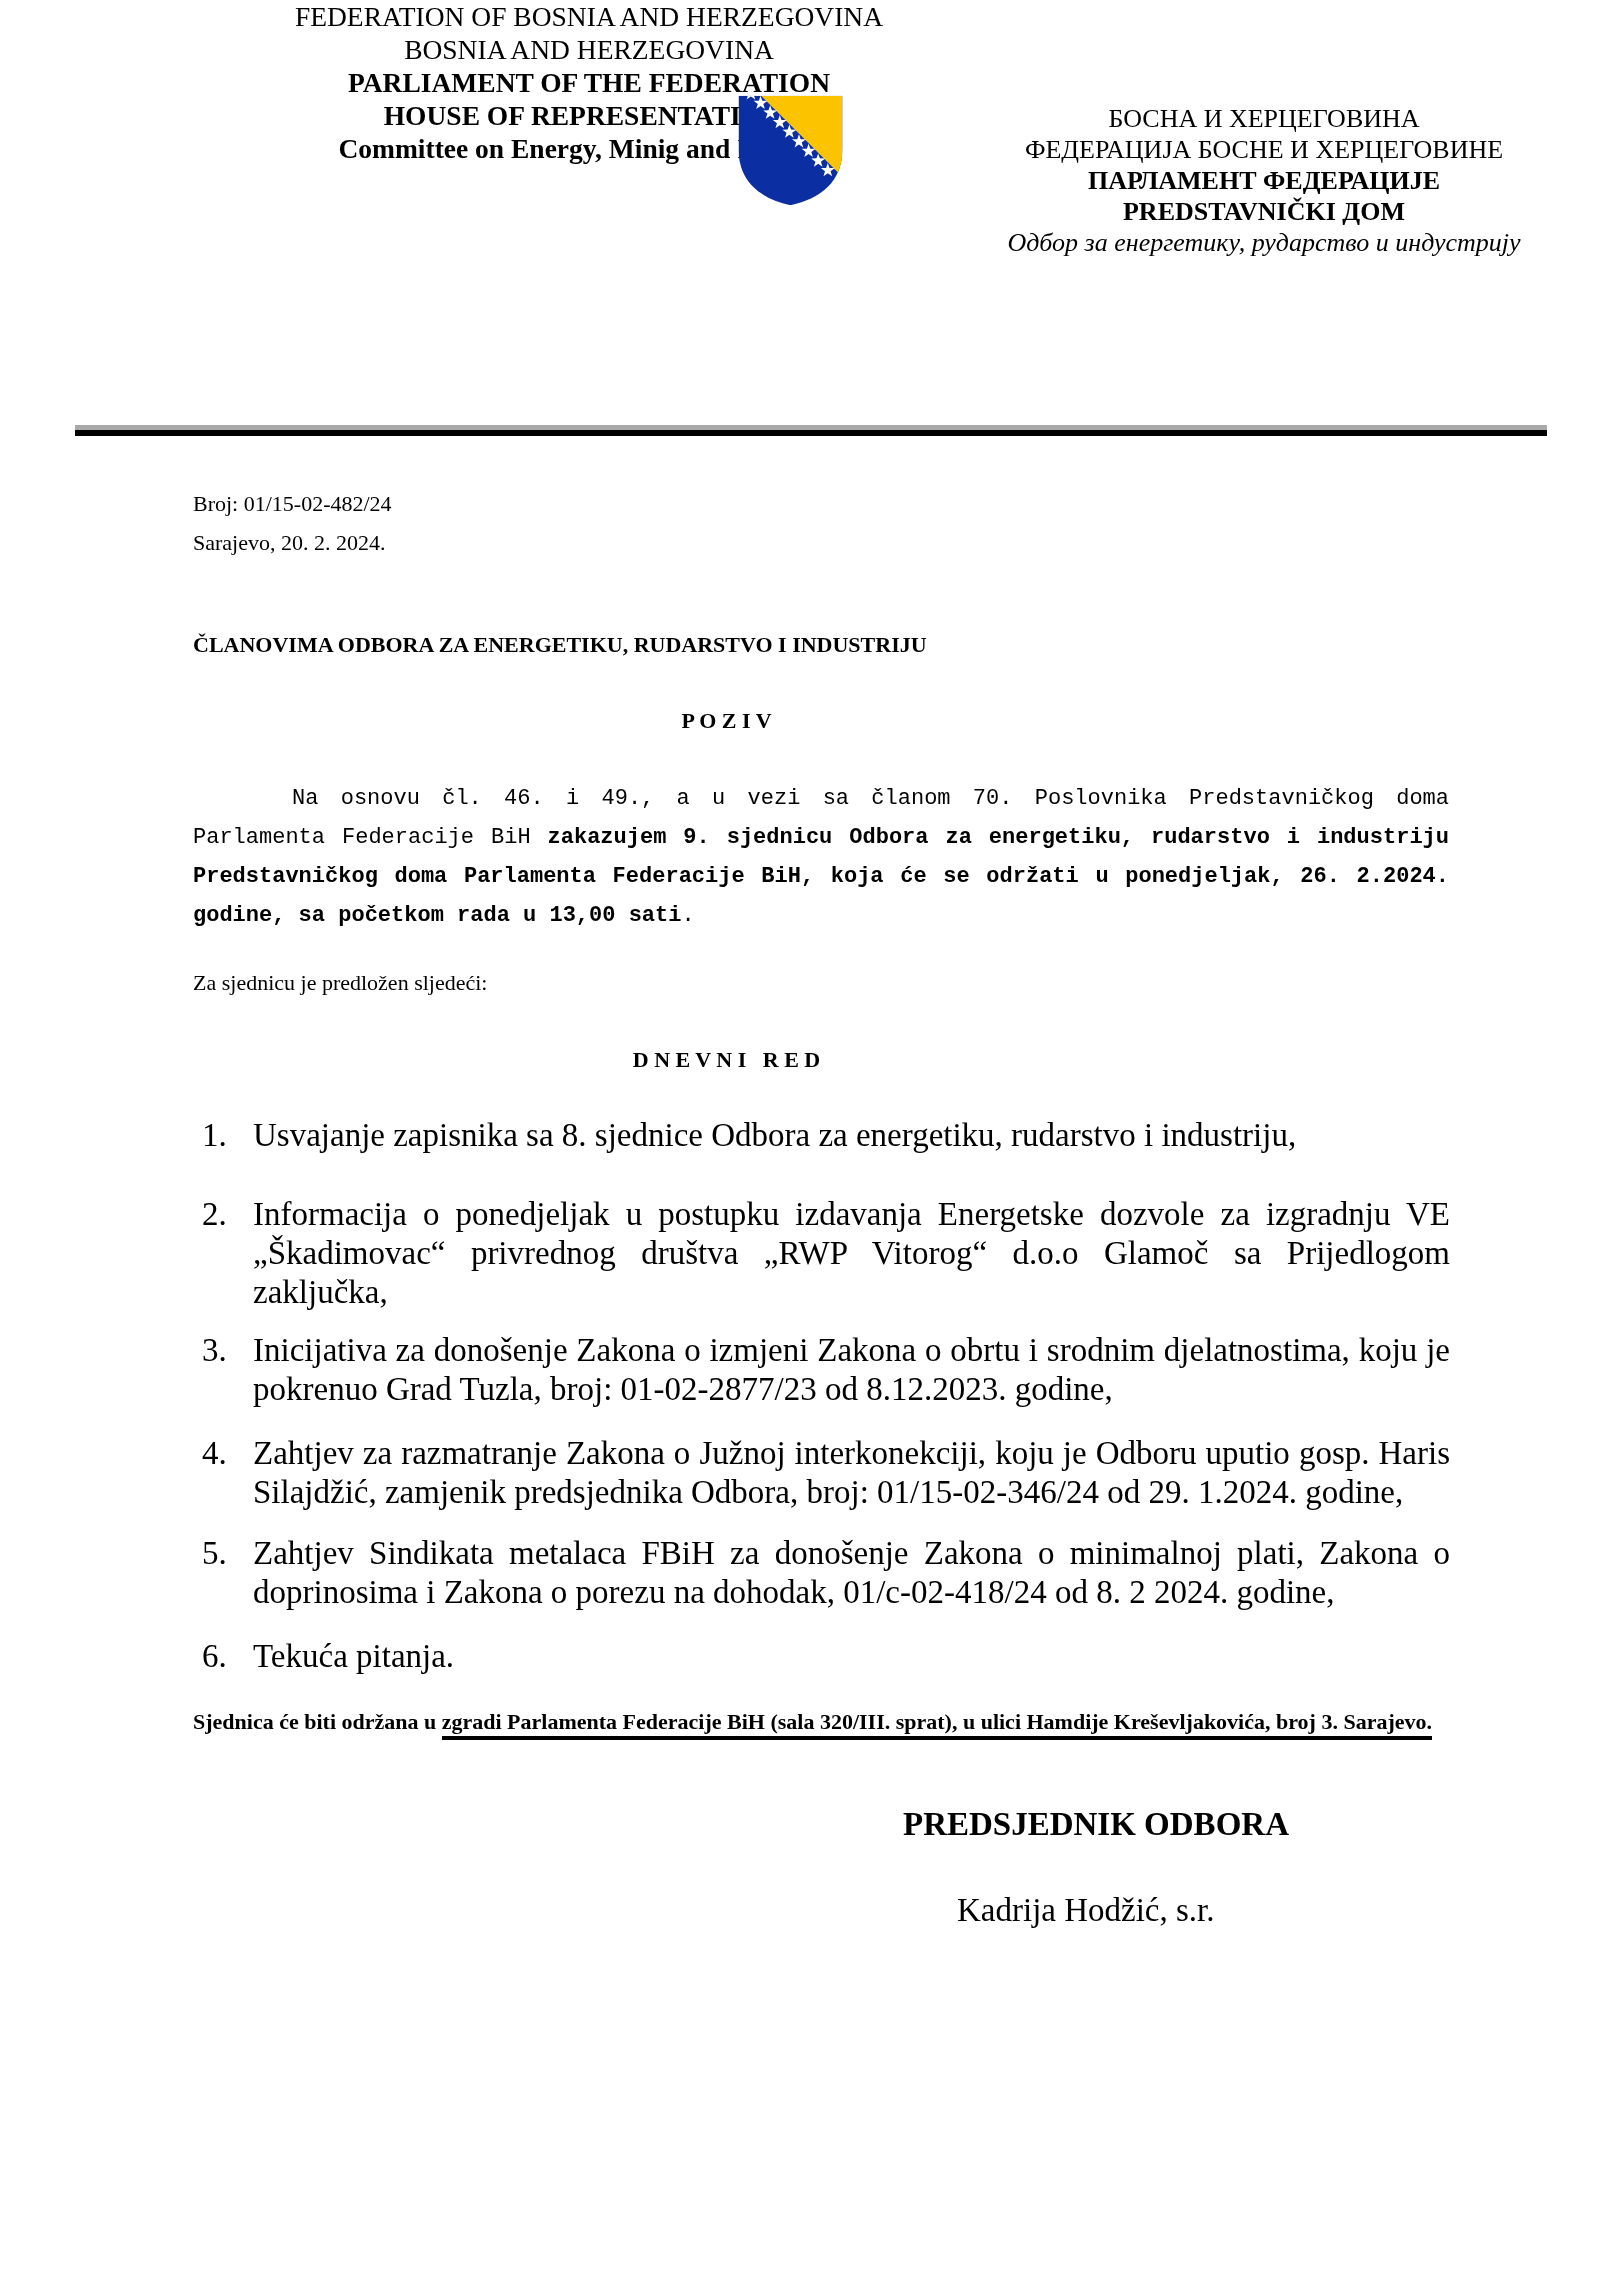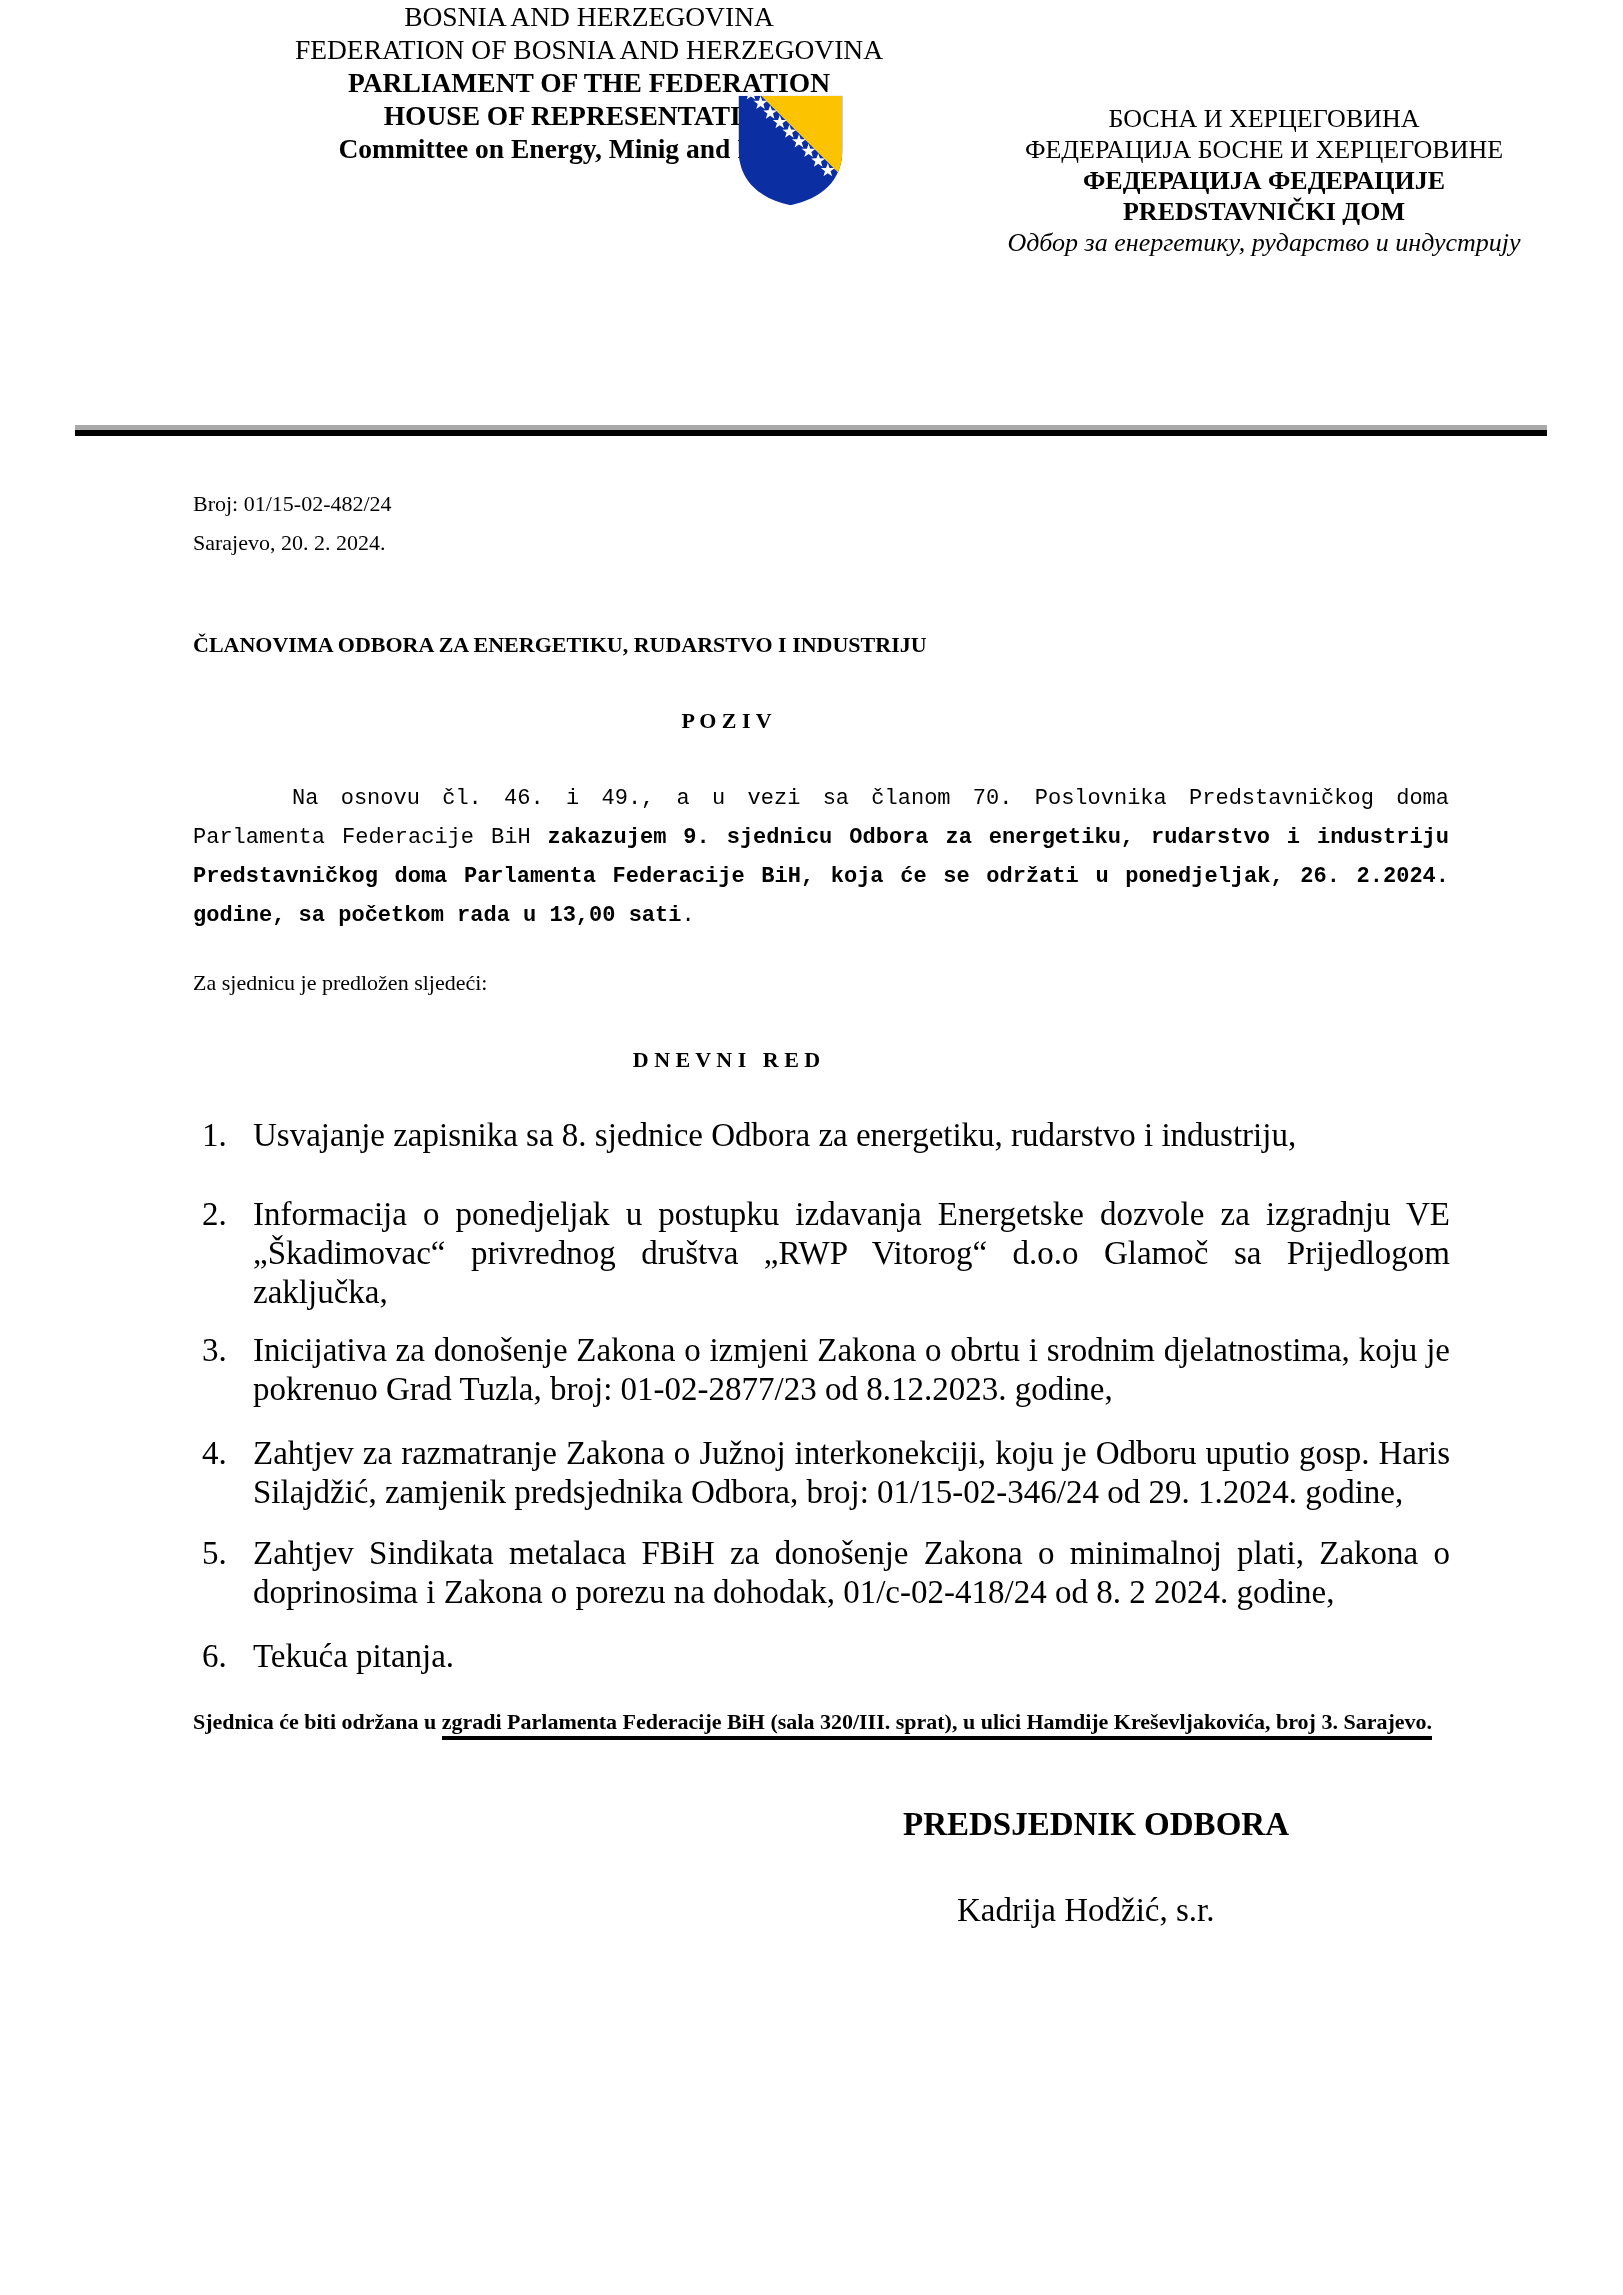--- a/index.html
+++ b/index.html
@@ -78,28 +78,28 @@
           <use href="#star" transform="translate(74.5,60.5)"></use>
           <use href="#star" transform="translate(83,69)"></use>
         </g>
       </g>
     </svg>
   </div>
 
   <div class="lh-col lh-right">
     <div>БОСНА И ХЕРЦЕГОВИНА</div>
     <div>ФЕДЕРАЦИЈА БОСНЕ И ХЕРЦЕГОВИНЕ</div>
-    <div class="lh-b">ФЕДЕРАЦИЈА ФЕДЕРАЦИЈЕ</div>
+    <div class="lh-b">ПАРЛАМЕНТ ФЕДЕРАЦИЈЕ</div>
     <div class="lh-b">PREDSTAVNIČKI ДОМ</div>
     <div class="lh-i">Одбор за енергетику, рударство и индустрију</div>
   </div>
 
   <div class="lh-center">
+    <div>FEDERATION OF BOSNIA AND HERZEGOVINA</div>
     <div>BOSNIA AND HERZEGOVINA</div>
-    <div>FEDERATION OF BOSNIA AND HERZEGOVINA</div>
     <div class="lh-b">PARLIAMENT OF THE FEDERATION</div>
     <div class="lh-b">HOUSE OF REPRESENTATIVES</div>
     <div class="lh-b">Committee on Energy, Minig and Industry</div>
   </div>
 
   <div class="rule">
     <div class="gray"></div>
     <div class="black"></div>
   </div>
 

